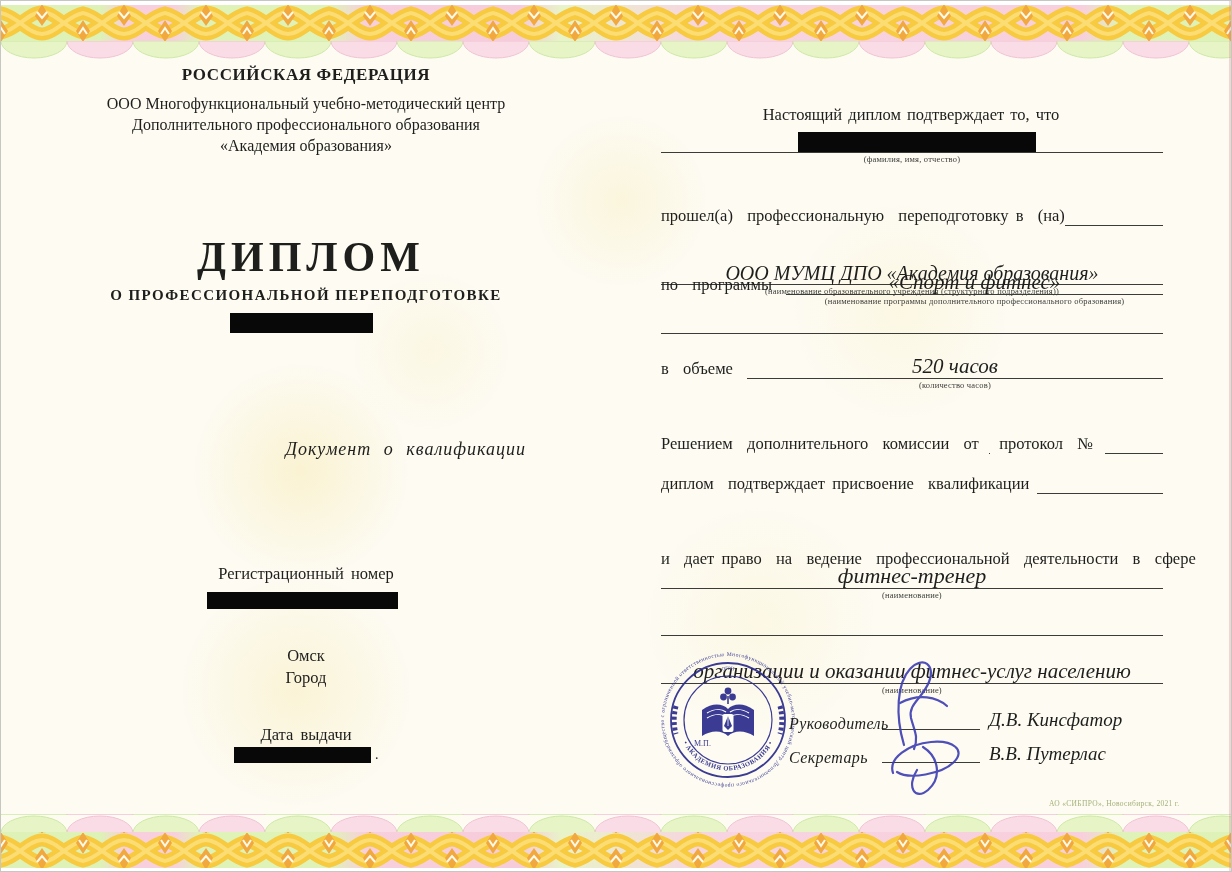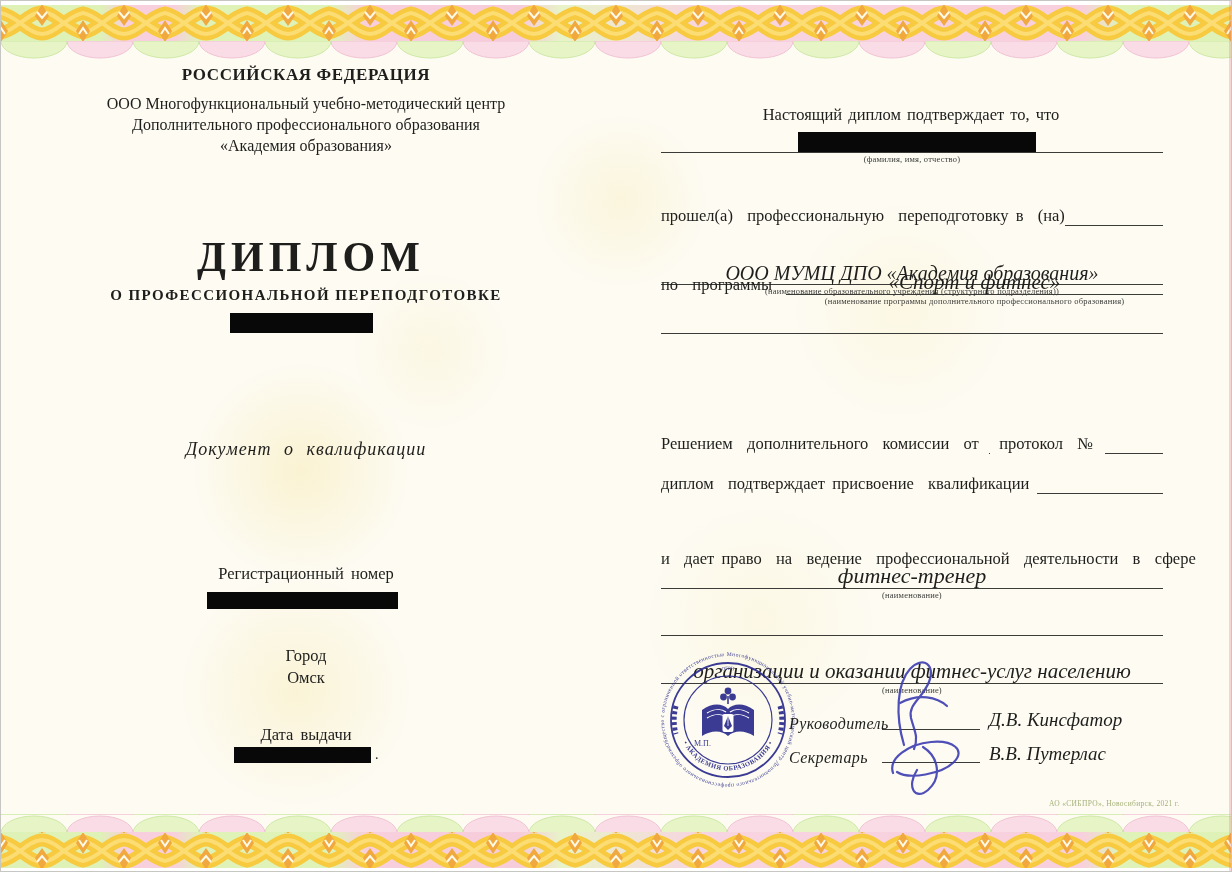--- a/index.html
+++ b/index.html
@@ -18,21 +18,21 @@
       radial-gradient(circle 160px at 760px 620px, rgba(246,230,150,.15), rgba(246,230,150,0) 72%),
       radial-gradient(circle 110px at 430px 350px, rgba(243,222,135,.14), rgba(243,222,135,0) 72%);
   }
   svg.borders{position:absolute;inset:0;pointer-events:none;}
   
   .lcol{position:absolute;left:85px;width:440px;text-align:center;}
   .country{top:64px;font-size:17px;font-weight:bold;letter-spacing:.6px;}
   .orghead{top:92px;font-size:16px;line-height:21px;left:62px;width:486px;}
   .title{top:232px;font-size:42px;font-weight:bold;letter-spacing:5px;padding-left:5px;}
   .subtitle{top:286px;font-size:15px;font-weight:bold;letter-spacing:1.4px;}
-  .doctype{top:438px;font-style:italic;font-size:18px;letter-spacing:1px;word-spacing:7px;}
+  .doctype{top:438px;font-style:italic;font-size:18px;letter-spacing:1px;word-spacing:7px;text-align:right;}
   .reglabel{top:563px;font-size:16.5px;word-spacing:3px;}
   .citylabel{top:644px;font-size:16.5px;line-height:22px;}
   .datelabel{top:724px;font-size:16.5px;word-spacing:3px;}
   .redact{position:absolute;background:#080808;}
   .date-suffix{position:absolute;left:374px;top:746px;font-size:14px;}
   
   .row{position:absolute;left:660px;width:502px;height:27px;display:flex;align-items:flex-end;}
   .lbl{font-size:16.5px;line-height:1.15;word-spacing:3px;white-space:pre;}
   .blank{align-self:stretch;border-bottom:1px solid #3b3b38;}
   .grow{flex:1;}
@@ -117,22 +117,22 @@
       <div>Дополнительного профессионального образования</div>
       <div>«Академия образования»</div>
     </div>
     <div class="lcol title">ДИПЛОМ</div>
     <div class="lcol subtitle">О ПРОФЕССИОНАЛЬНОЙ ПЕРЕПОДГОТОВКЕ</div>
     <div class="redact" style="left:229px;top:312px;width:143px;height:20px"></div>
     <div class="lcol doctype">Документ о квалификации</div>
     <div class="lcol reglabel">Регистрационный номер</div>
     <div class="redact" style="left:206px;top:591px;width:191px;height:17px"></div>
     <div class="lcol citylabel">
+      <div>Омск</div>
       <div>Город</div>
-      <div>Омск</div>
     </div>
     <div class="lcol datelabel">Дата выдачи</div>
     <div class="redact" style="left:233px;top:746px;width:137px;height:16px"></div>
     <div class="date-suffix">.</div>
   </div>
 
   <div>
     <div class="confirm">Настоящий диплом подтверждает то, что</div>
 
     <div class="fline rel" style="top:124px">
@@ -153,20 +153,27 @@
     <div class="row" style="top:267px">
       <span class="lbl">по  программы</span>
       <span class="fill" style="margin-left:14px">
         <span class="val" style="font-size:21px">«Спорт и фитнес»</span>
         <span class="cap">(наименование программы дополнительного профессионального образования)</span>
       </span>
     </div>
 
     <div class="fline" style="top:305px"></div>
 
+    <div class="row" style="top:351px">
+      <span class="lbl">в  объеме</span>
+      <span class="fill" style="margin-left:14px">
+        <span class="val" style="font-size:21px">520 часов</span>
+        <span class="cap">(количество часов)</span>
+      </span>
+    </div>
 
     <div class="row" style="top:426px">
       <span class="lbl">Решением  дополнительного  комиссии  от</span>
       <span class="blank grow" style="margin:0 10px"></span>
       <span class="lbl">протокол  №</span>
       <span class="blank w58" style="margin-left:12px"></span>
     </div>
 
     <div class="row" style="top:466px">
       <span class="lbl">диплом  подтверждает присвоение  квалификации</span>

